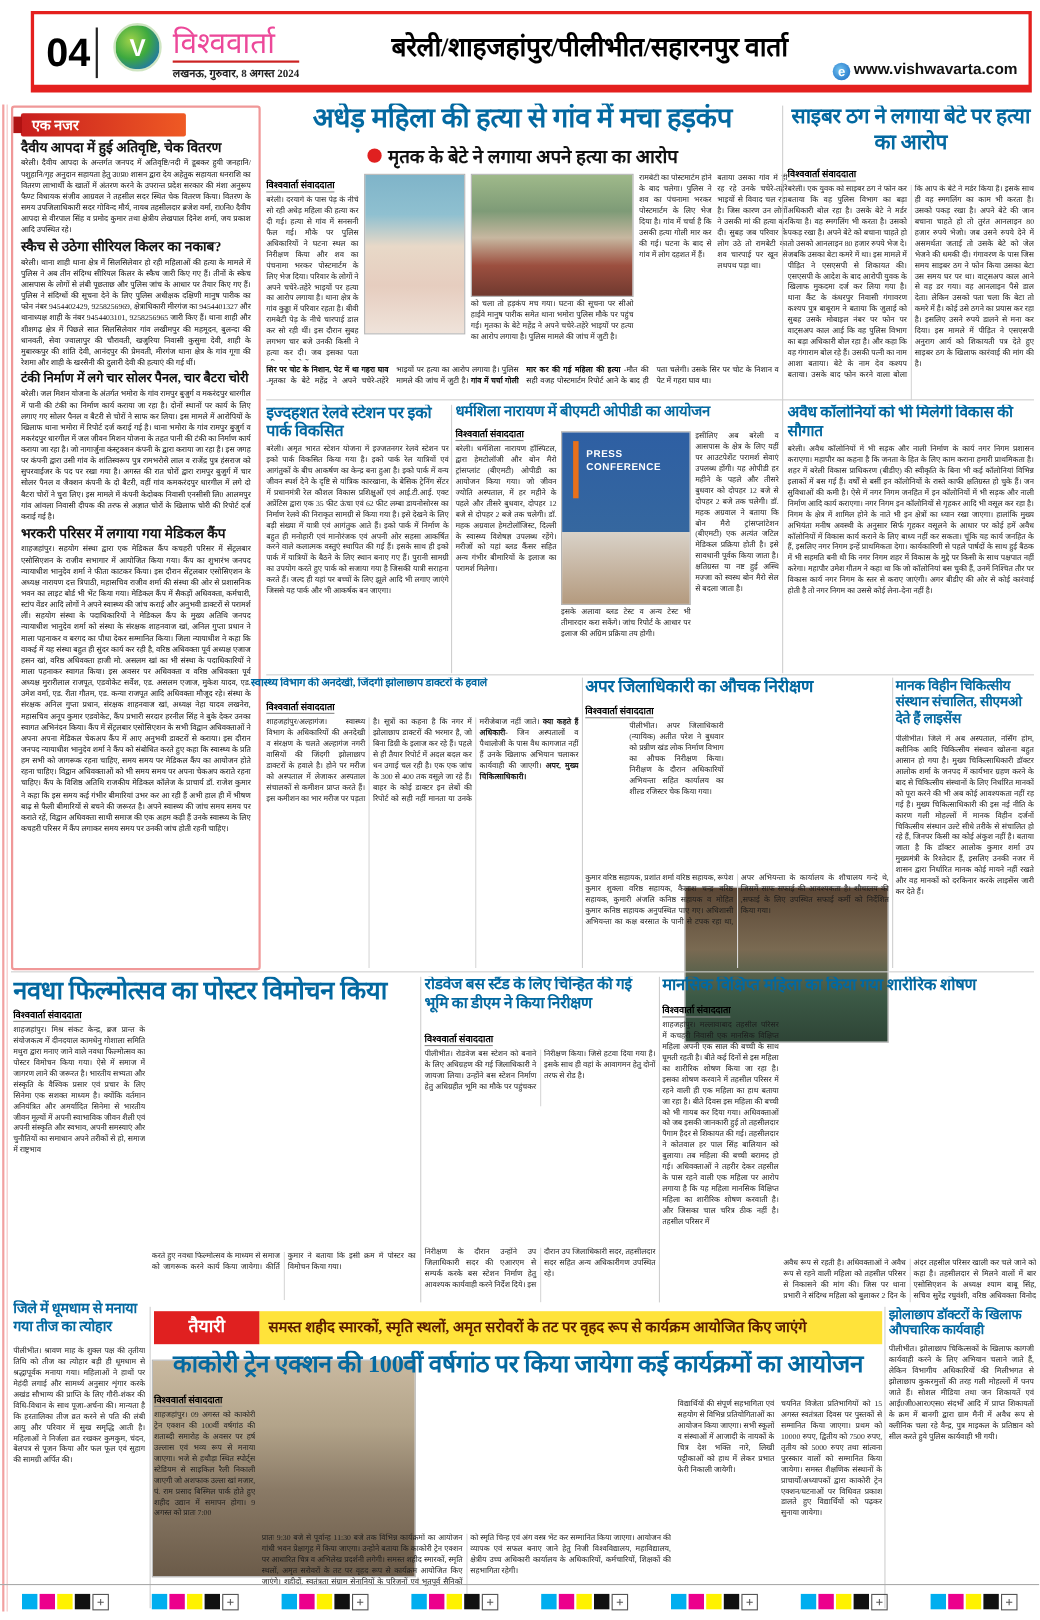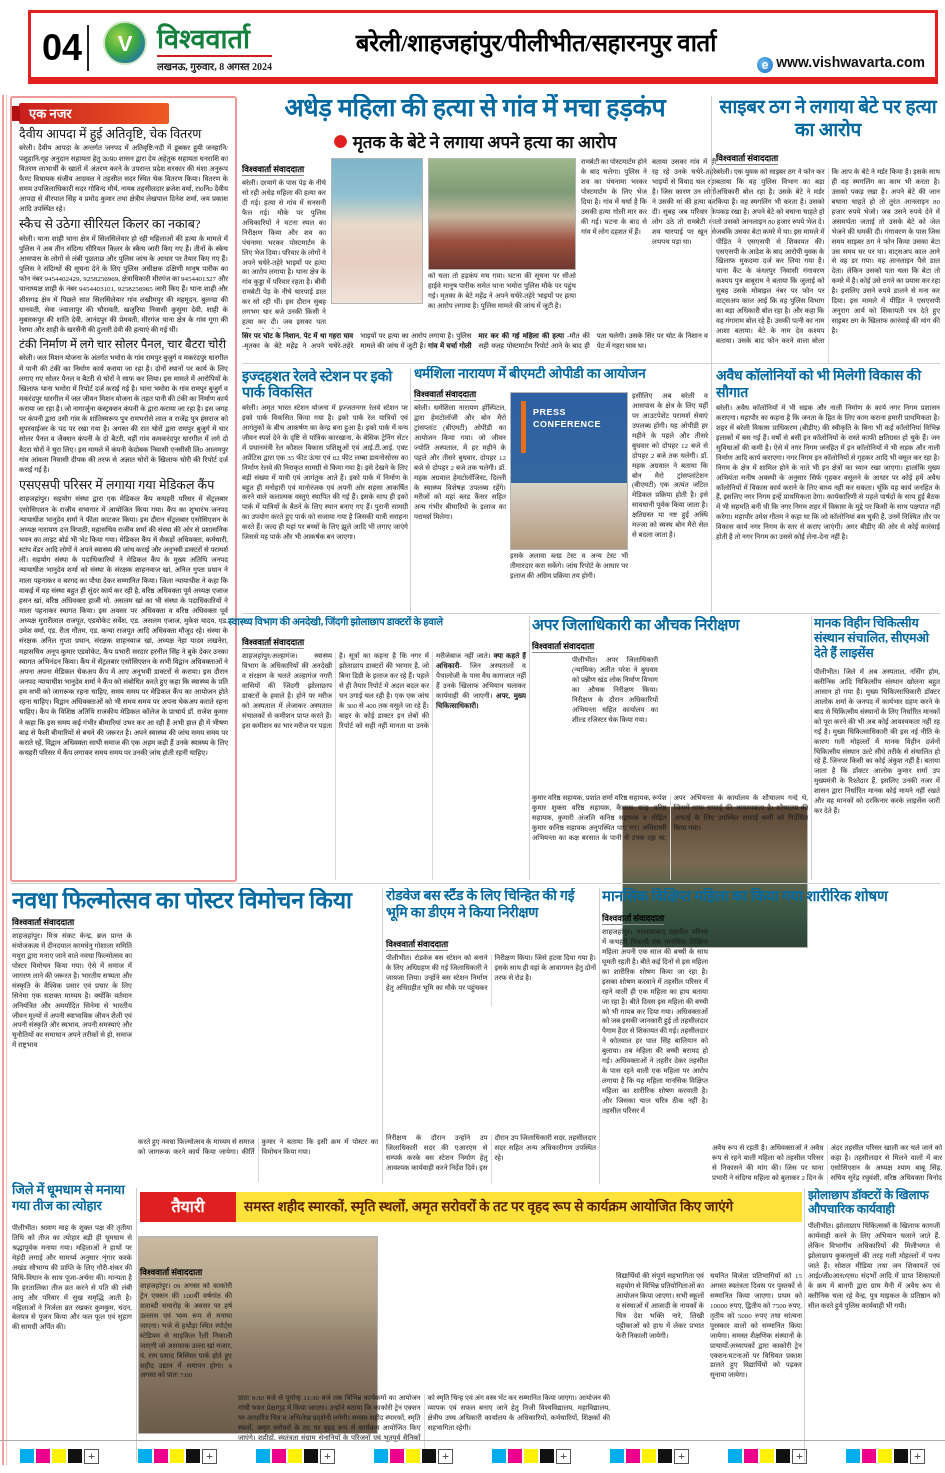--- a/index.html
+++ b/index.html
@@ -36,21 +36,21 @@
   
   #masthead-frame { left:28px; top:10px; width:910px; height:74px;
     border:3px solid #e4201e; border-bottom:7px solid #e4201e; background:#fff; }
   #page-number { position:absolute; left:6px; top:12px; width:52px; height:46px;
     border-right:2px solid #222; font-family:"Liberation Sans",sans-serif;
     font-size:36px; font-weight:700; color:#000; line-height:46px; text-align:center; }
   #logo-globe { position:absolute; left:72px; top:8px; width:44px; height:44px; border-radius:50%;
     background:radial-gradient(circle at 35% 35%,#9fd24a 0%,#3da93f 45%,#1d6fb8 85%);
     border:2px solid #cfe5c2; color:#fff; font-weight:700; font-size:22px; text-align:center; line-height:42px;
     font-family:"Liberation Sans",sans-serif; }
-  #brand-name { position:absolute; left:126px; top:6px; font-size:27px; font-weight:700; color:#15803d; }
+  #brand-name { position:absolute; left:126px; top:6px; font-size:27px; font-weight:400; color:#ec4899; }
   #brand-tagline { position:absolute; left:126px; top:42px; font-size:10px; font-weight:700; color:#222;
     border-top:2px solid #c22; padding-top:2px; }
   #edition-title { position:absolute; left:290px; top:12px; width:430px; text-align:center;
     font-size:24px; font-weight:700; color:#000; letter-spacing:-.3px; }
   #website-wrap { position:absolute; right:10px; bottom:4px; font-size:14px; font-weight:700;
     font-family:"Liberation Sans",sans-serif; }
   .e-icon { display:inline-block; width:16px; height:16px; border-radius:50%;
     background:radial-gradient(circle at 40% 40%,#6fc2f0,#1565c0); color:#fff; text-align:center;
     line-height:16px; font-size:12px; font-weight:700; margin-right:3px; vertical-align:-2px; }
 
@@ -58,21 +58,21 @@
   #edge-line1 { left:2px; top:95px; width:2px; height:1370px; background:#f2a0a0; }
   #edge-line2 { left:6px; top:95px; width:1px; height:1370px; background:#f6c0c0; }
 
   
   #ek-najar-box { left:10px; top:96px; width:227px; height:786px;
     border:2px solid #f09898; border-radius:3px; padding:5px 7px; overflow:hidden; background:#fff; }
   #ek-najar-bar { width:150px; height:21px; margin-bottom:3px;
     background:linear-gradient(90deg,#c81e1e,#ef5a24); border-radius:2px;
     color:#fff; font-weight:700; font-size:13px; line-height:21px; padding-left:10px; position:relative; }
   #ek-najar-bar::before { content:""; position:absolute; left:-7px; top:3px; width:8px; height:15px; background:#b01212; }
-  .en-headline { font-size:12.5px; font-weight:400; margin:3px 0 2px; line-height:1.15; }
+  .en-headline { font-size:12.5px; font-weight:700; margin:3px 0 2px; line-height:1.15; }
   .en-body { font-size:7px; line-height:1.45; text-align:justify; }
 
   
   #murder-headline { left:242px; top:94px; width:466px; font-size:25px; text-align:center; white-space:nowrap; }
   #murder-subhead { left:242px; top:130px; width:466px; text-align:center; font-size:17px; font-weight:700; }
   .red-dot { display:inline-block; width:13px; height:13px; border-radius:50%; background:#e02020; margin-right:6px; }
   #murder-body-row { left:242px; top:158px; width:466px; height:172px; display:flex; gap:5px; }
   #murder-strip { left:242px; top:332px; width:466px; height:30px; font-size:7px; line-height:1.4; text-align:justify;
     column-count:4; column-gap:7px; overflow:hidden; }
   .bold-inline { font-weight:700; }
@@ -181,21 +181,21 @@
   <div class="abs" id="edge-line2"></div>
 
   <div class="abs" id="ek-najar-box">
     <div id="ek-najar-bar">एक नजर</div>
     <div class="en-headline">दैवीय आपदा में हुई अतिवृष्टि, चेक वितरण</div>
     <div class="en-body">बरेली। दैवीय आपदा के अन्तर्गत जनपद में अतिवृष्टि/नदी में डूबकर हुयी जनहानि/पशुहानि/गृह अनुदान सहायता हेतु उ0प्र0 शासन द्वारा देय अहेतुक सहायता धनराशि का वितरण लाभार्थी के खातों में अंतरण करने के उपरान्त प्रदेश सरकार की मंशा अनुरूप फैण्ट विधायक संजीव आग्रवल ने तहसील सदर स्थित चेक वितरण किया। वितरण के समय उपजिलाधिकारी सदर गोविन्द मौर्य, नायब तहसीलदार ब्रजेश वर्मा, रा0नि0 दैवीय आपदा से वीरपाल सिंह व प्रमोद कुमार तथा क्षेत्रीय लेखपाल दिनेश शर्मा, जय प्रकाश आदि उपस्थित रहे।</div>
     <div class="en-headline">स्कैच से उठेगा सीरियल किलर का नकाब?</div>
     <div class="en-body">बरेली। थाना शाही थाना क्षेत्र में सिलसिलेवार हो रही महिलाओं की हत्या के मामले में पुलिस ने अब तीन संदिग्ध सीरियल किलर के स्कैच जारी किए गए हैं। तीनों के स्केच आसपास के लोगों से लंबी पूछताछ और पुलिस जांच के आधार पर तैयार किए गए हैं। पुलिस ने संदिग्धों की सूचना देने के लिए पुलिस अधीक्षक दक्षिणी मानुष पारीक का फोन नंबर 9454402429, 9258256969, क्षेत्राधिकारी मीरगंज का 9454401327 और थानाध्यक्ष शाही के नंबर 9454403101, 9258256965 जारी किए हैं। थाना शाही और शीशगढ़ क्षेत्र में पिछले सात सिलसिलेवार गांव लखीमपुर की महमूदन, बुलन्दा की धानवती, सेवा ज्वालापुर की चौरावती, खजुरिया निवासी कुसुमा देवी, शाही के मुबारकपुर की शांति देवी, आनंदपुर की प्रेमवती, मीरगंज थाना क्षेत्र के गांव गूगा की रेशमा और शाही के खरसैनी की दुलारी देवी की हत्याएं की गई थीं।</div>
     <div class="en-headline" style="font-size:11.5px;">टंकी निर्माण में लगे चार सोलर पैनल, चार बैटरा चोरी</div>
     <div class="en-body">बरेली। जल मिशन योजना के अंतर्गत भमोरा के गांव रामपुर बुजुर्ग व मकरंदपुर धारगील में पानी की टंकी का निर्माण कार्य कराया जा रहा है। दोनों स्थानों पर कार्य के लिए लगाए गए सोलर पैनल व बैटरी से चोरों ने साफ कर लिया। इस मामले में आरोपियों के खिलाफ थाना भमोरा में रिपोर्ट दर्ज कराई गई है। थाना भमोरा के गांव रामपुर बुजुर्ग व मकरंदपुर धारगील में जल जीवन मिशन योजना के तहत पानी की टंकी का निर्माण कार्य कराया जा रहा है। जो नागार्जुना कंस्ट्रक्शन कंपनी के द्वारा कराया जा रहा है। इस जगह पर कंपनी द्वारा उसी गांव के शांतिस्वरूप पुत्र रामभरोसे लाल व राजेंद्र पुत्र हंसराज को सुपरवाईजर के पद पर रखा गया है। अगस्त की रात चोरों द्वारा रामपुर बुजुर्ग में चार सोलर पैनल व जैक्शन कंपनी के दो बैटरी, वहीं गांव कमकरंदपुर धारगील में लगे दो बैटरा चोरों ने चुरा लिए। इस मामले में कंपनी केदोबक निवासी एनसीसी लि0 आलमपुर गांव आंवला निवासी दीपक की तरफ से अज्ञात चोरों के खिलाफ चोरी की रिपोर्ट दर्ज कराई गई है।</div>
-    <div class="en-headline">एसएसपी परिसर में लगाया गया मेडिकल कैंप</div>
+    <div class="en-headline">भरकरी परिसर में लगाया गया मेडिकल कैंप</div>
     <div class="en-body">शाहजहांपुर। सहयोग संस्था द्वारा एक मेडिकल कैंप कचहरी परिसर में सेंट्रलबार एसोसिएशन के राजीव सभागार में आयोजित किया गया। कैंप का शुभारंभ जनपद न्यायाधीश भानुदेव शर्मा ने फीता काटकर किया। इस दौरान सेंट्रलबार एसोसिएशन के अध्यक्ष नारायण दत्त त्रिपाठी, महासचिव राजीव शर्मा की संस्था की ओर से प्रशासनिक भवन का लाइट बोर्ड भी भेंट किया गया। मेडिकल कैंप में सैकड़ों अधिवक्ता, कर्मचारी, स्टांप वेंडर आदि लोगों ने अपने स्वास्थ्य की जांच कराई और अनुभवी डाक्टरों से परामर्श लीं। सहयोग संस्था के पदाधिकारियों ने मेडिकल कैंप के मुख्य अतिथि जनपद न्यायाधीश भानुदेव शर्मा को संस्था के संरक्षक शाहनवाज खां, अनिल गुप्ता प्रधान ने माला पहनाकर व बरगद का पौधा देकर सम्मानित किया। जिला न्यायाधीश ने कहा कि वाकई में यह संस्था बहुत ही सुंदर कार्य कर रही है, वरिष्ठ अधिवक्ता पूर्व अध्यक्ष एजाज हसन खां, वरिष्ठ अधिवक्ता हाजी मो. असलम खां का भी संस्था के पदाधिकारियों ने माला पहनाकर स्वागत किया। इस अवसर पर अधिवक्ता व वरिष्ठ अधिवक्ता पूर्व अध्यक्ष मुरारीलाल राजपूत, एडवोकेट सर्वेश, एड. असलम एजाज, मुकेश यादव, एड. उमेश वर्मा, एड. रीता गौतम, एड. कन्या राजपूत आदि अधिवक्ता मौजूद रहे। संस्था के संरक्षक अनिल गुप्ता प्रधान, संरक्षक शाहनवाज खां, अध्यक्ष नेहा यादव लखनेरा, महासचिव अनूप कुमार एडवोकेट, कैंप प्रभारी सरदार हरनील सिंह ने बुके देकर उनका स्वागत अभिनंदन किया। कैंप में सेंट्रलबार एसोसिएशन के सभी विद्वान अधिवक्ताओं ने अपना अपना मेडिकल चेकअप कैंप में आए अनुभवी डाक्टरों से कराया। इस दौरान जनपद न्यायाधीश भानुदेव शर्मा ने कैंप को संबोधित करते हुए कहा कि स्वास्थ्य के प्रति हम सभी को जागरूक रहना चाहिए, समय समय पर मेडिकल कैंप का आयोजन होते रहना चाहिए। विद्वान अधिवक्ताओं को भी समय समय पर अपना चेकअप कराते रहना चाहिए। कैंप के विशिष्ठ अतिथि राजकीय मेडिकल कॉलेज के प्राचार्य डॉ. राजेश कुमार ने कहा कि इस समय कई गंभीर बीमारियां उभर कर आ रही हैं अभी हाल ही में भीषण बाढ़ से फैली बीमारियों से बचने की जरूरत है। अपने स्वास्थ्य की जांच समय समय पर कराते रहें, विद्वान अधिवक्ता साथी समाज की एक अहम कड़ी हैं उनके स्वास्थ्य के लिए कचहरी परिसर में कैंप लगाकर समय समय पर उनकी जांच होती रहनी चाहिए।</div>
   </div>
 
   <div class="abs headline" id="murder-headline">अधेड़ महिला की हत्या से गांव में मचा हड़कंप</div>
   <div class="abs" id="murder-subhead">
     <span class="red-dot"></span><span>मृतक के बेटे ने लगाया अपने हत्या का आरोप</span>
   </div>
   <div class="abs" id="murder-body-row">
     <div style="width:84px;flex:none;">
       <span class="byline">विश्ववार्ता संवाददाता</span>
@@ -288,20 +288,21 @@
 
   <div class="abs vrule" style="left:136px;top:1188px;height:274px;"></div>
   <div class="abs vrule" style="left:804px;top:1188px;height:274px;"></div>
 
   <div class="abs headline" id="teej-headline">जिले में धूमधाम से मनाया गया तीज का त्योहार</div>
   <div class="abs body-txt" id="teej-body">पीलीभीत। श्रावण माह के शुक्ल पक्ष की तृतीया तिथि को तीज का त्योहार बड़ी ही धूमधाम से श्रद्धापूर्वक मनाया गया। महिलाओं ने हाथों पर मेहंदी लगाई और सामर्थ्य अनुसार शृंगार करके अखंड सौभाग्य की प्राप्ति के लिए गौरी-शंकर की विधि-विधान के साथ पूजा-अर्चना की। मान्यता है कि हरतालिका तीज व्रत करने से पति की लंबी आयु और परिवार में सुख समृद्धि आती है। महिलाओं ने निर्जला व्रत रखकर कुमकुम, चंदन, बेलपत्र से पूजन किया और फल फूल एवं सुहाग की सामग्री अर्पित की।</div>
 
   <div class="abs" id="taiyari-label">तैयारी</div>
   <div class="abs" id="taiyari-banner">समस्त शहीद स्मारकों, स्मृति स्थलों, अमृत सरोवरों के तट पर  वृहद रूप से कार्यक्रम आयोजित किए जाएंगे</div>
 
+  <div class="abs headline" id="kakori-headline">काकोरी ट्रेन एक्शन की 100वीं वर्षगांठ पर किया जायेगा कई कार्यक्रमों का आयोजन</div>
   <span class="abs byline" id="kakori-byline">विश्ववार्ता संवाददाता</span>
   <div class="abs body-txt" id="kakori-col1">शाहजहांपुर। 09 अगस्त को काकोरी ट्रेन एक्शन की 100वीं वर्षगांठ की शताब्दी समारोह के अवसर पर हर्ष उल्लास एवं भव्य रूप से मनाया जाएगा। भजे से हथौड़ा स्थित स्पोर्ट्स स्टेडियम से साइकिल रैली निकाली जाएगी जो अशफाक उल्ला खां मजार, पं. राम प्रसाद बिस्मिल पार्क होते हुए शहीद उद्यान में समापन होगा। 9 अगस्त को प्रातः 7:00</div>
 
   <div class="abs body-txt" id="kakori-col2">विद्यार्थियों की संपूर्ण सहभागिता एवं सहयोग से विभिन्न प्रतियोगिताओं का आयोजन किया जाएगा। सभी स्कूलों व संस्थाओं में आजादी के नायकों के चित्र देश भक्ति नारे, लिखी पट्टीकाओं को हाथ में लेकर प्रभात फेरी निकाली जायेगी।</div>
   <div class="abs body-txt" id="kakori-col3">चयनित विजेता प्रतिभागियों को 15 अगस्त स्वतंत्रता दिवस पर पुस्तकों से सम्मानित किया जाएगा। प्रथम को 10000 रुपए, द्वितीय को 7500 रुपए, तृतीय को 5000 रुपए तथा सांत्वना पुरस्कार वालों को सम्मानित किया जायेगा। समस्त शैक्षणिक संस्थानों के प्राचार्यों/अध्यापकों द्वारा काकोरी ट्रेन एक्शन/घटनाओं पर विधिवत प्रकाश डालते हुए विद्यार्थियों को पढ़कर सुनाया जायेगा।</div>
   <div class="abs body-txt cols2" id="kakori-below">प्रातः 9:30 बजे से पूर्वान्ह 11:30 बजे तक विभिन्न कार्यक्रमों का आयोजन गांधी भवन प्रेक्षागृह में किया जाएगा। उन्होने बताया कि काकोरी ट्रेन एक्शन पर आधारित चित्र व अभिलेख प्रदर्शनी लगेगी। समस्त शहीद स्मारकों, स्मृति स्थलों, अमृत सरोवरों के तट पर वृहद रूप से कार्यक्रम आयोजित किए जाएंगे। शहीदों, स्वतंत्रता संग्राम सेनानियों के परिजनों एवं भूतपूर्व सैनिकों को स्मृति चिन्ह एवं अंग वस्त्र भेंट कर सम्मानित किया जाएगा। आयोजन की व्यापक एवं सफल बनाए जाने हेतु निजी विश्वविद्यालय, महाविद्यालय, क्षेत्रीय उच्च अधिकारी कार्यालय के अधिकारियों, कर्मचारियों, शिक्षकों की सहभागिता रहेगी।</div>
 
   <div class="abs headline" id="jhola-headline">झोलाछाप डॉक्टरों के खिलाफ औपचारिक कार्यवाही</div>
   <div class="abs body-txt" id="jhola-body">पीलीभीत। झोलाछाप चिकित्सकों के खिलाफ कागजी कार्यवाही करने के लिए अभियान चलाने जाते हैं, लेकिन विभागीय अधिकारियों की मिलीभगत से झोलाछाप कुकरमुत्तों की तरह गली मोहल्लों में पनप जाते हैं। सोशल मीडिया तथा जन शिकायतें एवं आई0जी0आर0एस0 संदर्भों आदि में प्राप्त शिकायतों के क्रम में बानगी द्वारा ग्राम मैनी में अवैध रूप से क्लीनिक चला रहे वैन्द्र, पुत्र माइकल के प्रतिष्ठान को सील करते हुये पुलिस कार्यवाही भी गयी।</div>
 

